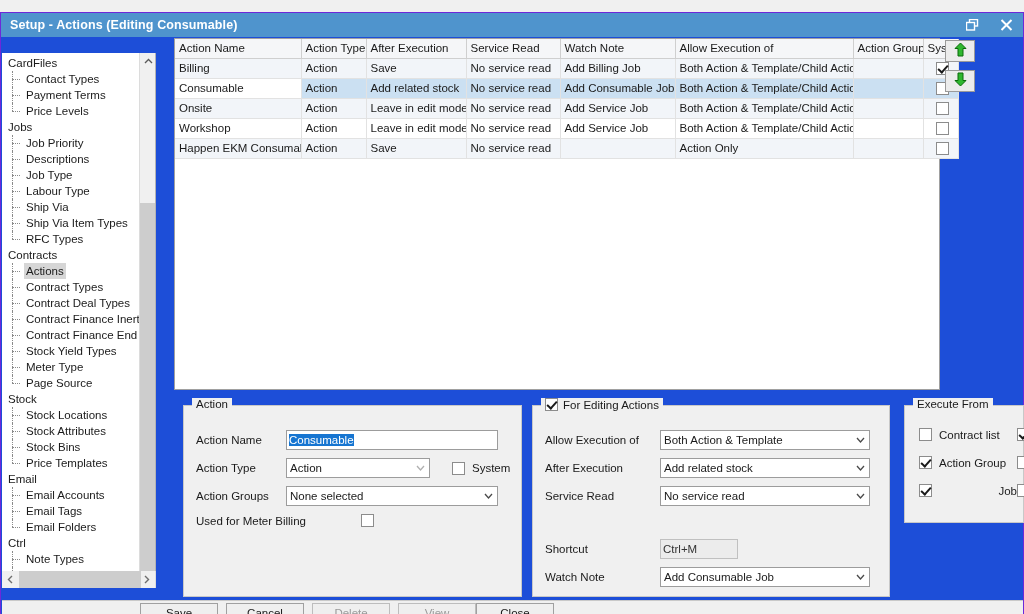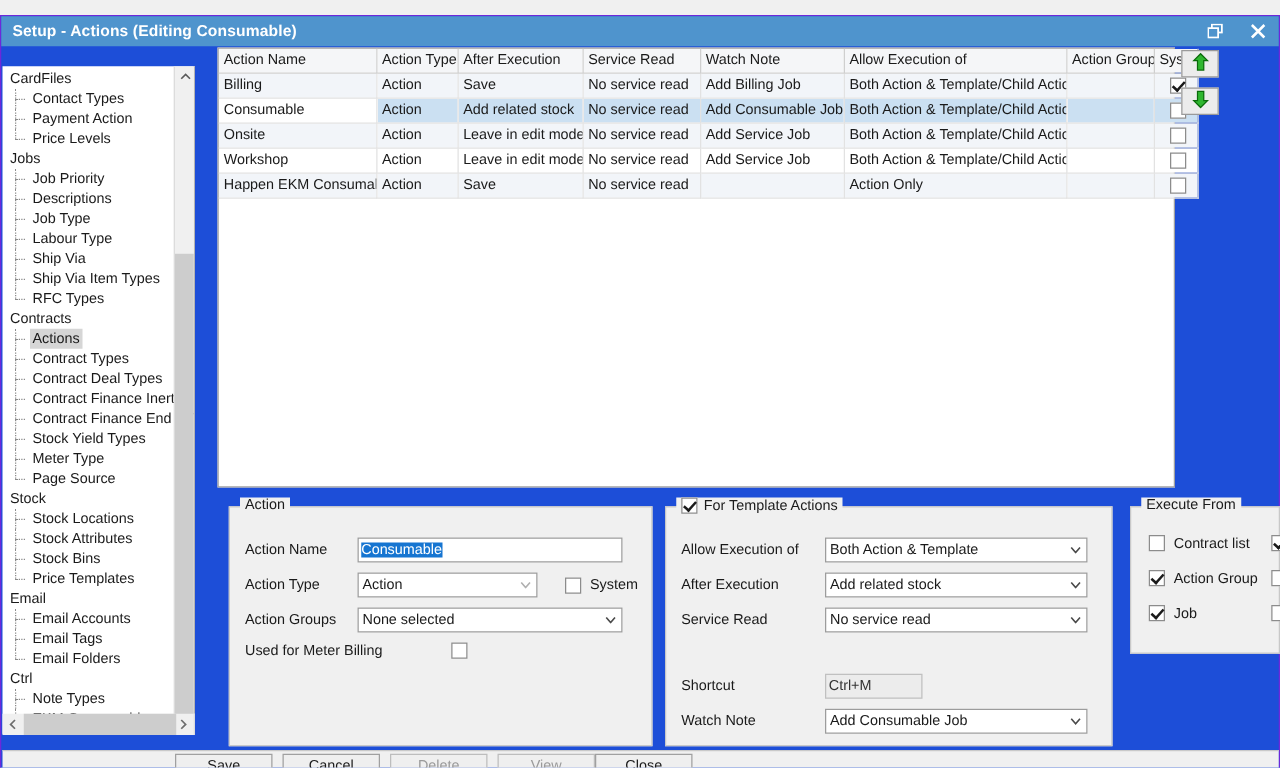--- a/index.html
+++ b/index.html
@@ -313,21 +313,21 @@
       <svg width="13" height="12" viewBox="0 0 13 12">
         <path d="M1.5 1 L11.5 11 M11.5 1 L1.5 11" stroke="#ffffff" stroke-width="2" fill="none"></path>
       </svg>
     </div>
   </div>
 
   <div class="sidebar">
     <div class="tree" id="tree-root">
         <div class="tree-node"><span class="lbl">CardFiles</span></div>
         <div class="tree-node child"><span class="lbl">Contact Types</span></div>
-        <div class="tree-node child"><span class="lbl">Payment Action</span></div>
+        <div class="tree-node child"><span class="lbl">Payment Terms</span></div>
         <div class="tree-node child last"><span class="lbl">Price Levels</span></div>
         <div class="tree-node"><span class="lbl">Jobs</span></div>
         <div class="tree-node child"><span class="lbl">Job Priority</span></div>
         <div class="tree-node child"><span class="lbl">Descriptions</span></div>
         <div class="tree-node child"><span class="lbl">Job Type</span></div>
         <div class="tree-node child"><span class="lbl">Labour Type</span></div>
         <div class="tree-node child"><span class="lbl">Ship Via</span></div>
         <div class="tree-node child"><span class="lbl">Ship Via Item Types</span></div>
         <div class="tree-node child last"><span class="lbl">RFC Types</span></div>
         <div class="tree-node"><span class="lbl">Contracts</span></div>
@@ -518,21 +518,21 @@
 
     <div class="frow" style="left:12px; top:108px;">
       <span class="flabel" style="width:165px;">Used for Meter Billing</span>
       <span class="cbox" id="ap-meter"></span>
     </div>
   </div>
 
   <div class="fieldset panel-tmpl">
     <div class="fs-legend">
       <span class="cbox on" id="tp-legend-chk"></span>
-      <span>For Template Actions</span>
+      <span>For Editing Actions</span>
     </div>
 
     <div class="frow" style="left:12px; top:24px;">
       <span class="flabel" style="width:115px;">Allow Execution of</span>
       <span class="tselect" style="width:210px;">
         <span>Both Action &amp; Template</span>
         <span class="chev">
           <svg width="9" height="6" viewBox="0 0 9 6">
               <path d="M1 1 L4.5 5 L8 1" stroke="currentColor" stroke-width="1.3" fill="none"></path>
             </svg>
@@ -592,21 +592,21 @@
           <span class="flabel" style="margin-left: 7px; width: 78px;">Contract list</span>
           <span class="cbox on"></span>
         </div>
         <div class="frow" style="left: 14px; top: 50px;">
           <span class="cbox on"></span>
           <span class="flabel" style="margin-left: 7px; width: 78px;">Action Group</span>
           <span class="cbox"></span>
         </div>
         <div class="frow" style="left: 14px; top: 78px;">
           <span class="cbox on"></span>
-          <span class="flabel" style="margin-left: 7px; width: 78px;">Job</span>
+          <span class="flabel" style="margin-left: 7px; width: 78px; text-align: right;">Job</span>
           <span class="cbox"></span>
         </div>
       </div>
   </div>
 
   <div class="btnbar">
     <div class="bbtn" style="width:78px; margin-left:138px;">
         <span><u>S</u>ave</span>
       </div>
     <div class="bbtn" style="width:78px; margin-left:8px;">

